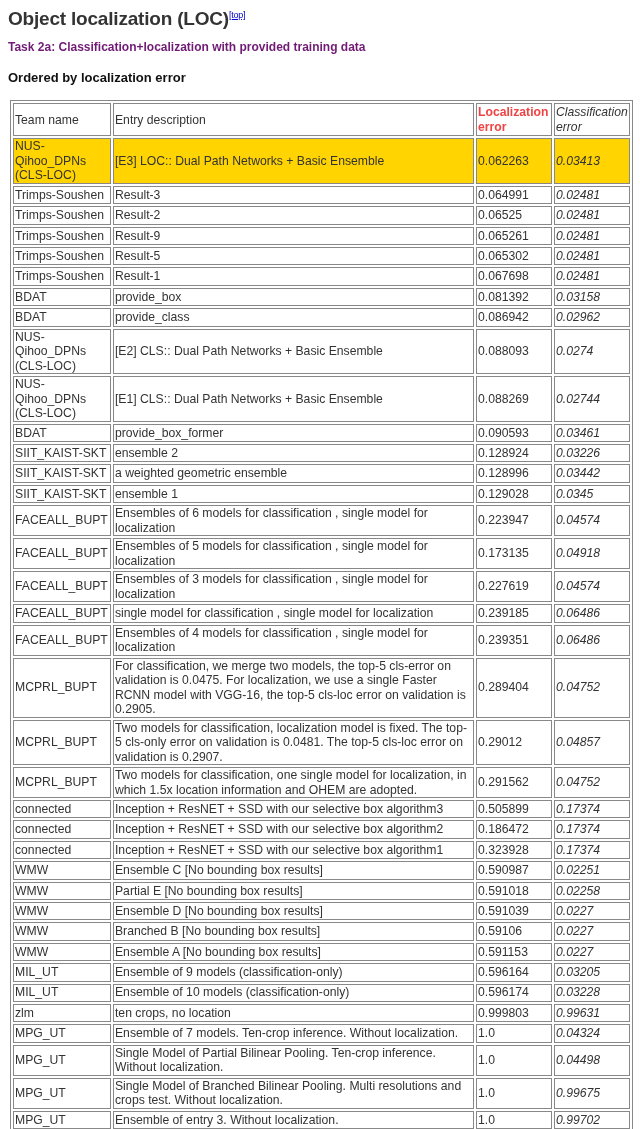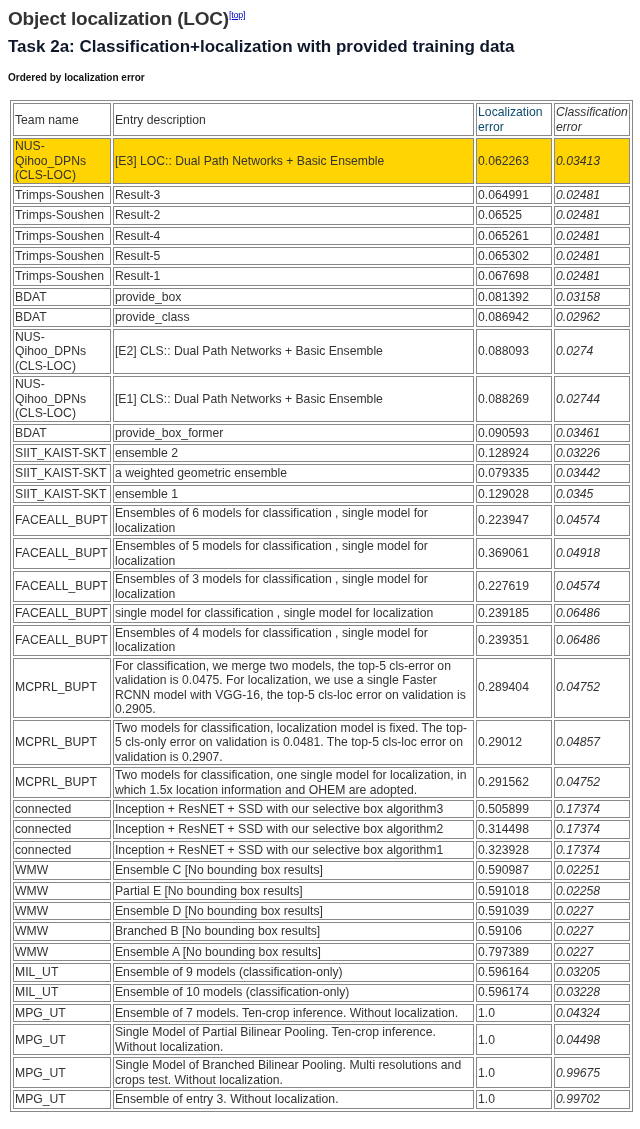--- a/index.html
+++ b/index.html
@@ -8,38 +8,38 @@
     font-family: "Liberation Sans", sans-serif; color: #333333;
   }
   .page { padding: 3px 8px 0 8px; }
   h2 {
     margin: 0; font-size: 19px; font-weight: bold; color: #333;
     line-height: 24px; letter-spacing: -0.2px;
   }
   h2 sup { font-size: 9px; font-weight: normal; vertical-align: super; }
   h2 sup a { color: #0000cc; text-decoration: underline; }
   h3 {
-    margin: 6px 0 14px 0; font-size: 17px; font-weight: bold; color: #0f172a;
+    margin: 6px 0 14px 0; font-size: 12px; font-weight: bold; color: #701a75;
     line-height: 20px;
   }
   .note {
-    margin: 13px 0 0 0; font-size: 10px; font-weight: bold; color: #111;
+    margin: 13px 0 0 0; font-size: 13px; font-weight: bold; color: #111;
     line-height: 14px;
   }
   table.results {
     margin-top: 15px; margin-left: 2px;
     border: 1px solid #888; border-collapse: separate; border-spacing: 2px;
     width: 623px; font-size: 12.2px; line-height: 14.5px; color: #333;
   }
   table.results td {
     border: 1px solid #888; padding: 0 1px; vertical-align: middle;
     height: 16.4px;
   }
   table.results tr.head td { height: 31px; }
-  table.results tr.head td.bold { font-weight: normal; color: #0c4a6e; margin-left: 24px; }
+  table.results tr.head td.bold { font-weight: bold; color: #ef4444; margin-left: 24px; }
   table.results tr.hl td { background: #ffd400; }
   td.c-team { width: 94px; }
   td.c-desc { width: 361px; }
   td.c-loc  { width: 72px; }
   td.c-cls  { width: 72px; font-style: italic; }
 </style>
 </head>
 <body>
 
 <div class="page">
@@ -68,21 +68,21 @@
           <td class="c-cls">0.02481</td>
         </tr>
         <tr>
           <td class="c-team">Trimps-Soushen</td>
           <td class="c-desc">Result-2</td>
           <td class="c-loc">0.06525</td>
           <td class="c-cls">0.02481</td>
         </tr>
         <tr>
           <td class="c-team">Trimps-Soushen</td>
-          <td class="c-desc">Result-4</td>
+          <td class="c-desc">Result-9</td>
           <td class="c-loc">0.065261</td>
           <td class="c-cls">0.02481</td>
         </tr>
         <tr>
           <td class="c-team">Trimps-Soushen</td>
           <td class="c-desc">Result-5</td>
           <td class="c-loc">0.065302</td>
           <td class="c-cls">0.02481</td>
         </tr>
         <tr>
@@ -123,39 +123,39 @@
         </tr>
         <tr>
           <td class="c-team">SIIT_KAIST-SKT</td>
           <td class="c-desc">ensemble 2</td>
           <td class="c-loc">0.128924</td>
           <td class="c-cls">0.03226</td>
         </tr>
         <tr>
           <td class="c-team">SIIT_KAIST-SKT</td>
           <td class="c-desc">a weighted geometric ensemble</td>
-          <td class="c-loc">0.079335</td>
+          <td class="c-loc">0.128996</td>
           <td class="c-cls">0.03442</td>
         </tr>
         <tr>
           <td class="c-team">SIIT_KAIST-SKT</td>
           <td class="c-desc">ensemble 1</td>
           <td class="c-loc">0.129028</td>
           <td class="c-cls">0.0345</td>
         </tr>
         <tr>
           <td class="c-team">FACEALL_BUPT</td>
           <td class="c-desc">Ensembles of 6 models for classification , single model for localization</td>
           <td class="c-loc">0.223947</td>
           <td class="c-cls">0.04574</td>
         </tr>
         <tr>
           <td class="c-team">FACEALL_BUPT</td>
           <td class="c-desc">Ensembles of 5 models for classification , single model for localization</td>
-          <td class="c-loc">0.369061</td>
+          <td class="c-loc">0.173135</td>
           <td class="c-cls">0.04918</td>
         </tr>
         <tr>
           <td class="c-team">FACEALL_BUPT</td>
           <td class="c-desc">Ensembles of 3 models for classification , single model for localization</td>
           <td class="c-loc">0.227619</td>
           <td class="c-cls">0.04574</td>
         </tr>
         <tr>
           <td class="c-team">FACEALL_BUPT</td>
@@ -189,21 +189,21 @@
         </tr>
         <tr>
           <td class="c-team">connected</td>
           <td class="c-desc">Inception + ResNET + SSD with our selective box algorithm3</td>
           <td class="c-loc">0.505899</td>
           <td class="c-cls">0.17374</td>
         </tr>
         <tr>
           <td class="c-team">connected</td>
           <td class="c-desc">Inception + ResNET + SSD with our selective box algorithm2</td>
-          <td class="c-loc">0.314498</td>
+          <td class="c-loc">0.186472</td>
           <td class="c-cls">0.17374</td>
         </tr>
         <tr>
           <td class="c-team">connected</td>
           <td class="c-desc">Inception + ResNET + SSD with our selective box algorithm1</td>
           <td class="c-loc">0.323928</td>
           <td class="c-cls">0.17374</td>
         </tr>
         <tr>
           <td class="c-team">WMW</td>
@@ -225,34 +225,40 @@
         </tr>
         <tr>
           <td class="c-team">WMW</td>
           <td class="c-desc">Branched B [No bounding box results]</td>
           <td class="c-loc">0.59106</td>
           <td class="c-cls">0.0227</td>
         </tr>
         <tr>
           <td class="c-team">WMW</td>
           <td class="c-desc">Ensemble A [No bounding box results]</td>
-          <td class="c-loc">0.797389</td>
+          <td class="c-loc">0.591153</td>
           <td class="c-cls">0.0227</td>
         </tr>
         <tr>
           <td class="c-team">MIL_UT</td>
           <td class="c-desc">Ensemble of 9 models (classification-only)</td>
           <td class="c-loc">0.596164</td>
           <td class="c-cls">0.03205</td>
         </tr>
         <tr>
           <td class="c-team">MIL_UT</td>
           <td class="c-desc">Ensemble of 10 models (classification-only)</td>
           <td class="c-loc">0.596174</td>
           <td class="c-cls">0.03228</td>
+        </tr>
+        <tr>
+          <td class="c-team">zlm</td>
+          <td class="c-desc">ten crops, no location</td>
+          <td class="c-loc">0.999803</td>
+          <td class="c-cls">0.99631</td>
         </tr>
         <tr>
           <td class="c-team">MPG_UT</td>
           <td class="c-desc">Ensemble of 7 models. Ten-crop inference. Without localization.</td>
           <td class="c-loc">1.0</td>
           <td class="c-cls">0.04324</td>
         </tr>
         <tr>
           <td class="c-team">MPG_UT</td>
           <td class="c-desc">Single Model of Partial Bilinear Pooling. Ten-crop inference. Without localization.</td>

